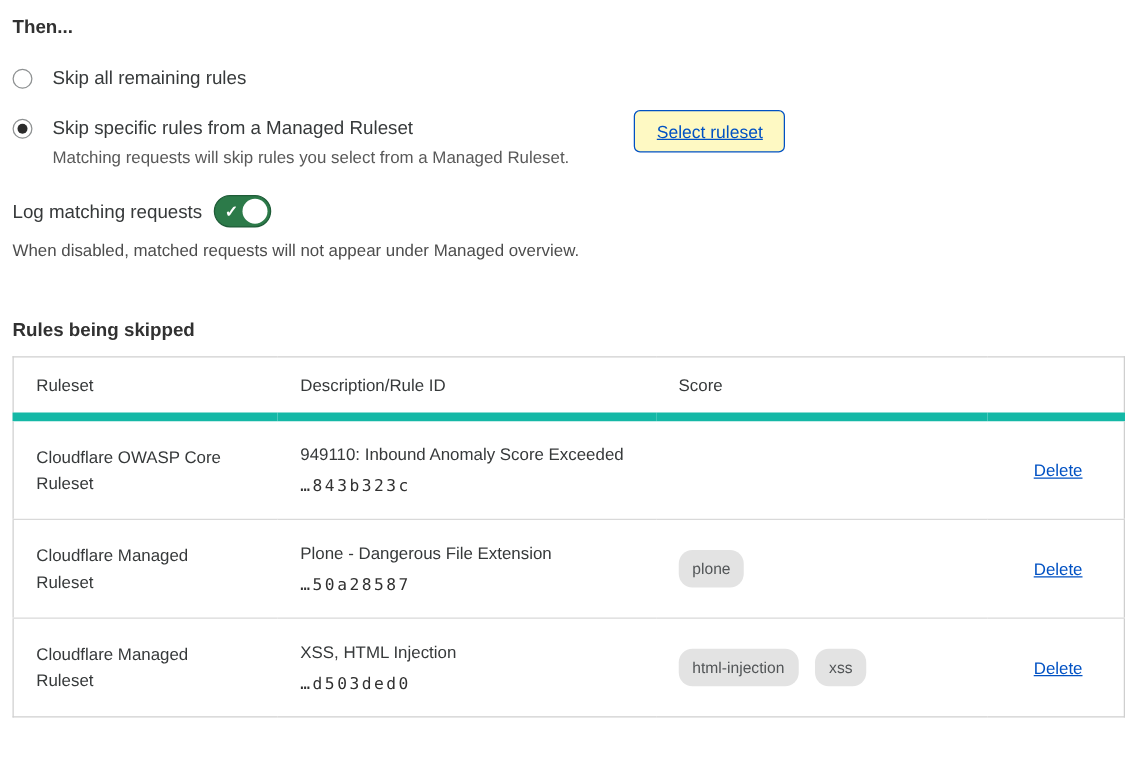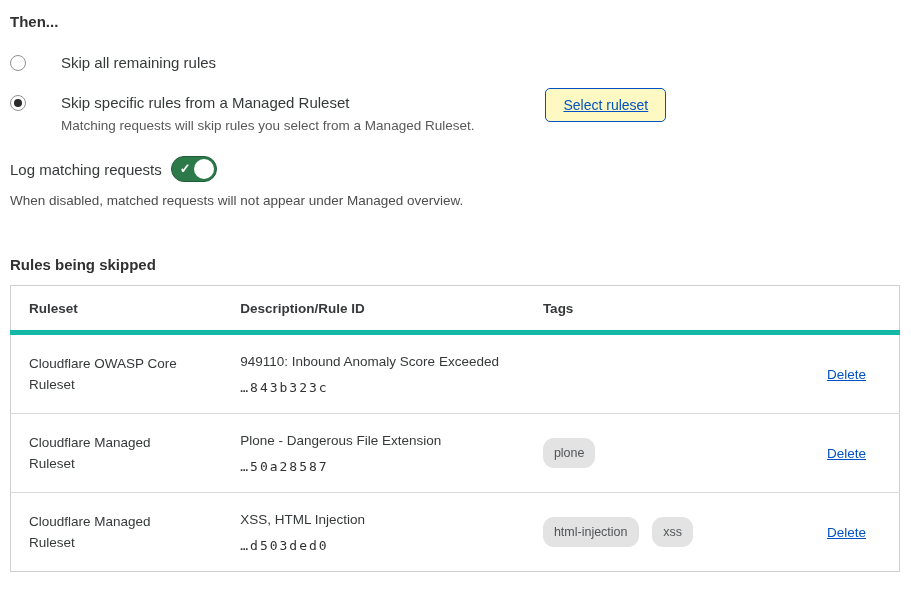--- a/index.html
+++ b/index.html
@@ -11,21 +11,21 @@
   }
   .page { padding: 12px 11px 0 10px; }
 
   .section-heading {
     font-size: 15px; font-weight: 700; color: #313131;
     line-height: 20px;
   }
 
   
   .options { margin-top: 20px; }
-  .option-row { display: flex; align-items: flex-start; margin-bottom: 19px; gap: 19px; }
+  .option-row { display: flex; align-items: flex-start; margin-bottom: 19px; }
   .radio {
     width: 16px; height: 16px; border-radius: 50%;
     border: 1px solid #8e9192; background: #fff;
     margin-top: 3px; flex: 0 0 16px;
     display: inline-flex; align-items: center; justify-content: center;
     cursor: pointer;
   }
   .radio.selected::after {
     content: ""; width: 8px; height: 8px; border-radius: 50%;
     background: #2b2b2b;
@@ -60,22 +60,22 @@
   }
   .log-desc { font-size: 13.5px; color: #4d4d4d; margin-top: 9px; line-height: 19px; }
 
   
   .table-heading { margin-top: 45px; }
   table.rules-table {
     margin-top: 10px; width: 890px; border-collapse: collapse;
     border: 1px solid #cfcfcf; background: #fff;
   }
   .rules-table th {
-    text-align: left; font-size: 13.5px; font-weight: 700; color: #36393a;
-    padding: 15px 0 14px 18px; border-bottom: 5px solid #14b8a6;
+    text-align: left; font-size: 13.5px; font-weight: 400; color: #36393a;
+    padding: 15px 0 14px 18px; border-bottom: 7px solid #14b8a6;
   }
   .rules-table td {
     vertical-align: middle; font-size: 13.5px; color: #36393a;
     padding: 18px 0 18px 18px; border-bottom: 1px solid #d9d9d9;
   }
   .rules-table tr:last-child td { border-bottom: none; }
   .col-ruleset { width: 212px; }
   .col-desc { width: 303px; }
   .col-tags { width: 265px; }
   .col-action { width: 110px; text-align: right; padding-right: 33px !important; }
@@ -130,21 +130,21 @@
   </div>
   <div class="log-desc">When disabled, matched requests will not appear under Managed overview.</div>
 
   <h2 class="section-heading table-heading">Rules being skipped</h2>
 
   <table class="rules-table">
     <thead>
       <tr>
         <th class="col-ruleset">Ruleset</th>
         <th class="col-desc">Description/Rule ID</th>
-        <th class="col-tags">Tags</th>
+        <th class="col-tags">Score</th>
         <th class="col-action"></th>
       </tr>
     </thead>
     <tbody>
       <tr>
         <td class="col-ruleset">
           <div class="ruleset-name">Cloudflare OWASP Core Ruleset</div>
         </td>
         <td class="col-desc">
           <div class="desc-line">949110: Inbound Anomaly Score Exceeded</div>

